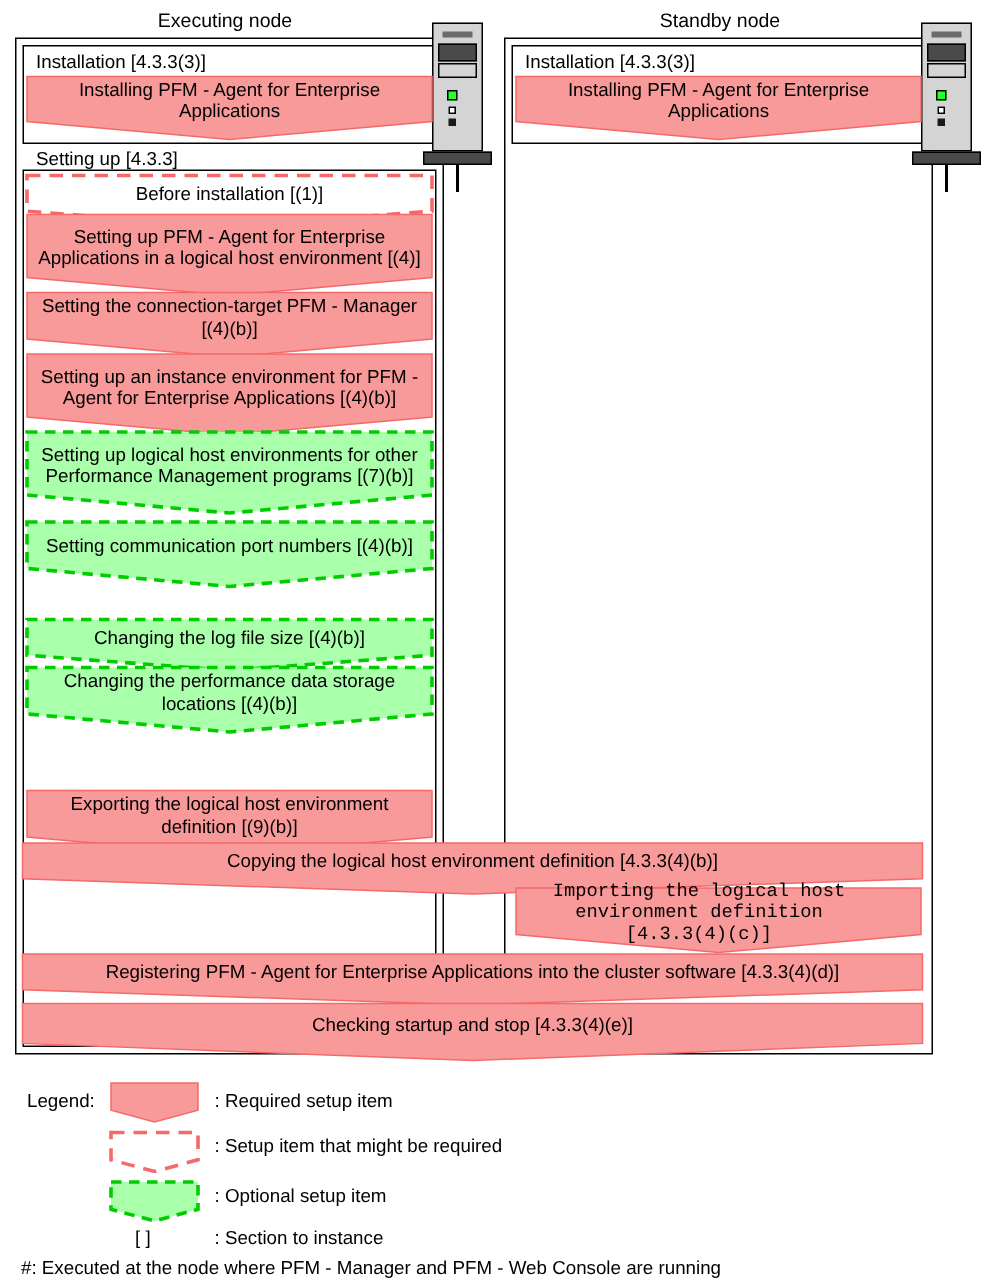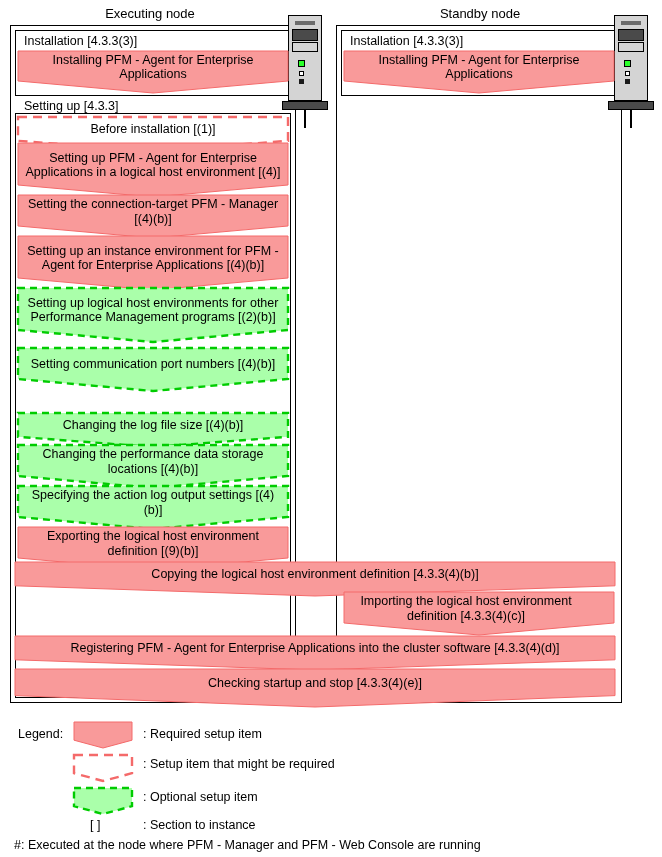--- a/index.html
+++ b/index.html
@@ -171,21 +171,21 @@
     <span class="bg" style="height: 54px;"><svg width="270" height="54" viewBox="0 0 270 54" style="overflow: visible;">
           <path d="M0,0 L270,0 L270,42 L135,54 L0,42 Z" fill="#f99a9a" stroke="#f46a6a" stroke-width="1" stroke-linejoin="miter"></path>
         </svg></span>
     <span class="txt">Setting up an instance environment for PFM - Agent for Enterprise Applications [(4)(b)]</span>
   </div>
 
   <div class="banner" style="left:18px;top:288px;width:270px;height:44px;">
     <span class="bg" style="height: 54px;"><svg width="270" height="54" viewBox="0 0 270 54" style="overflow: visible;">
           <path d="M0,0 L270,0 L270,42 L135,54 L0,42 Z" fill="#aaffaa" stroke="#00cc00" stroke-width="2.4" stroke-dasharray="7,5" stroke-linejoin="miter"></path>
         </svg></span>
-    <span class="txt">Setting up logical host environments for other Performance Management programs [(2)(b)]</span>
+    <span class="txt">Setting up logical host environments for other Performance Management programs [(7)(b)]</span>
   </div>
 
   <div class="banner" style="left:18px;top:348px;width:270px;height:33px;text-align:center;">
     <span class="bg" style="height: 43px;"><svg width="270" height="43" viewBox="0 0 270 43" style="overflow: visible;">
           <path d="M0,0 L270,0 L270,31 L135,43 L0,31 Z" fill="#aaffaa" stroke="#00cc00" stroke-width="2.4" stroke-dasharray="7,5" stroke-linejoin="miter"></path>
         </svg></span>
     <span class="txt">Setting communication port numbers [(4)(b)]</span>
   </div>
 
 
@@ -196,42 +196,36 @@
     <span class="txt">Changing the log file size [(4)(b)]</span>
   </div>
 
   <div class="banner" style="left:18px;top:445px;width:270px;height:33px;">
     <span class="bg" style="height: 43px;"><svg width="270" height="43" viewBox="0 0 270 43" style="overflow: visible;">
           <path d="M0,0 L270,0 L270,31 L135,43 L0,31 Z" fill="#aaffaa" stroke="#00cc00" stroke-width="2.4" stroke-dasharray="7,5" stroke-linejoin="miter"></path>
         </svg></span>
     <span class="txt">Changing the performance data storage locations [(4)(b)]</span>
   </div>
 
-  <div class="banner" style="left:18px;top:486px;width:270px;height:33px;">
-    <span class="bg" style="height: 43px;"><svg width="270" height="43" viewBox="0 0 270 43" style="overflow: visible;">
-          <path d="M0,0 L270,0 L270,31 L135,43 L0,31 Z" fill="#aaffaa" stroke="#00cc00" stroke-width="2.4" stroke-dasharray="7,5" stroke-linejoin="miter"></path>
-        </svg></span>
-    <span class="txt">Specifying the action log output settings [(4)(b)]</span>
-  </div>
 
   <div class="banner" style="left:18px;top:527px;width:270px;height:33px;">
     <span class="bg" style="height: 43px;"><svg width="270" height="43" viewBox="0 0 270 43" style="overflow: visible;">
           <path d="M0,0 L270,0 L270,31 L135,43 L0,31 Z" fill="#f99a9a" stroke="#f46a6a" stroke-width="1" stroke-linejoin="miter"></path>
         </svg></span>
     <span class="txt">Exporting the logical host environment definition [(9)(b)]</span>
   </div>
 
   <div class="banner" style="left:15px;top:562px;width:600px;height:24px;">
     <span class="bg" style="height: 34px;"><svg width="600" height="34" viewBox="0 0 600 34" style="overflow: visible;">
           <path d="M0,0 L600,0 L600,23.8 L300,34 L0,23.8 Z" fill="#f99a9a" stroke="#f46a6a" stroke-width="1" stroke-linejoin="miter"></path>
         </svg></span>
     <span class="txt">Copying the logical host environment definition [4.3.3(4)(b)]</span>
   </div>
 
-  <div class="banner" style="left:344px;top:592px;width:244px;height:33px;">
+  <div class="banner" style="left:344px;top:592px;width:244px;height:33px;font-family:Liberation Mono, monospace;">
     <span class="bg" style="height: 43px;"><svg width="270" height="43" viewBox="0 0 270 43" style="overflow: visible;">
           <path d="M0,0 L270,0 L270,31 L135,43 L0,31 Z" fill="#f99a9a" stroke="#f46a6a" stroke-width="1" stroke-linejoin="miter"></path>
         </svg></span>
     <span class="txt">Importing the logical host environment definition [4.3.3(4)(c)]</span>
   </div>
 
   <div class="banner" style="left:15px;top:636px;width:600px;height:24px;">
     <span class="bg" style="height: 34px;"><svg width="600" height="34" viewBox="0 0 600 34" style="overflow: visible;">
           <path d="M0,0 L600,0 L600,23.8 L300,34 L0,23.8 Z" fill="#f99a9a" stroke="#f46a6a" stroke-width="1" stroke-linejoin="miter"></path>
         </svg></span>

